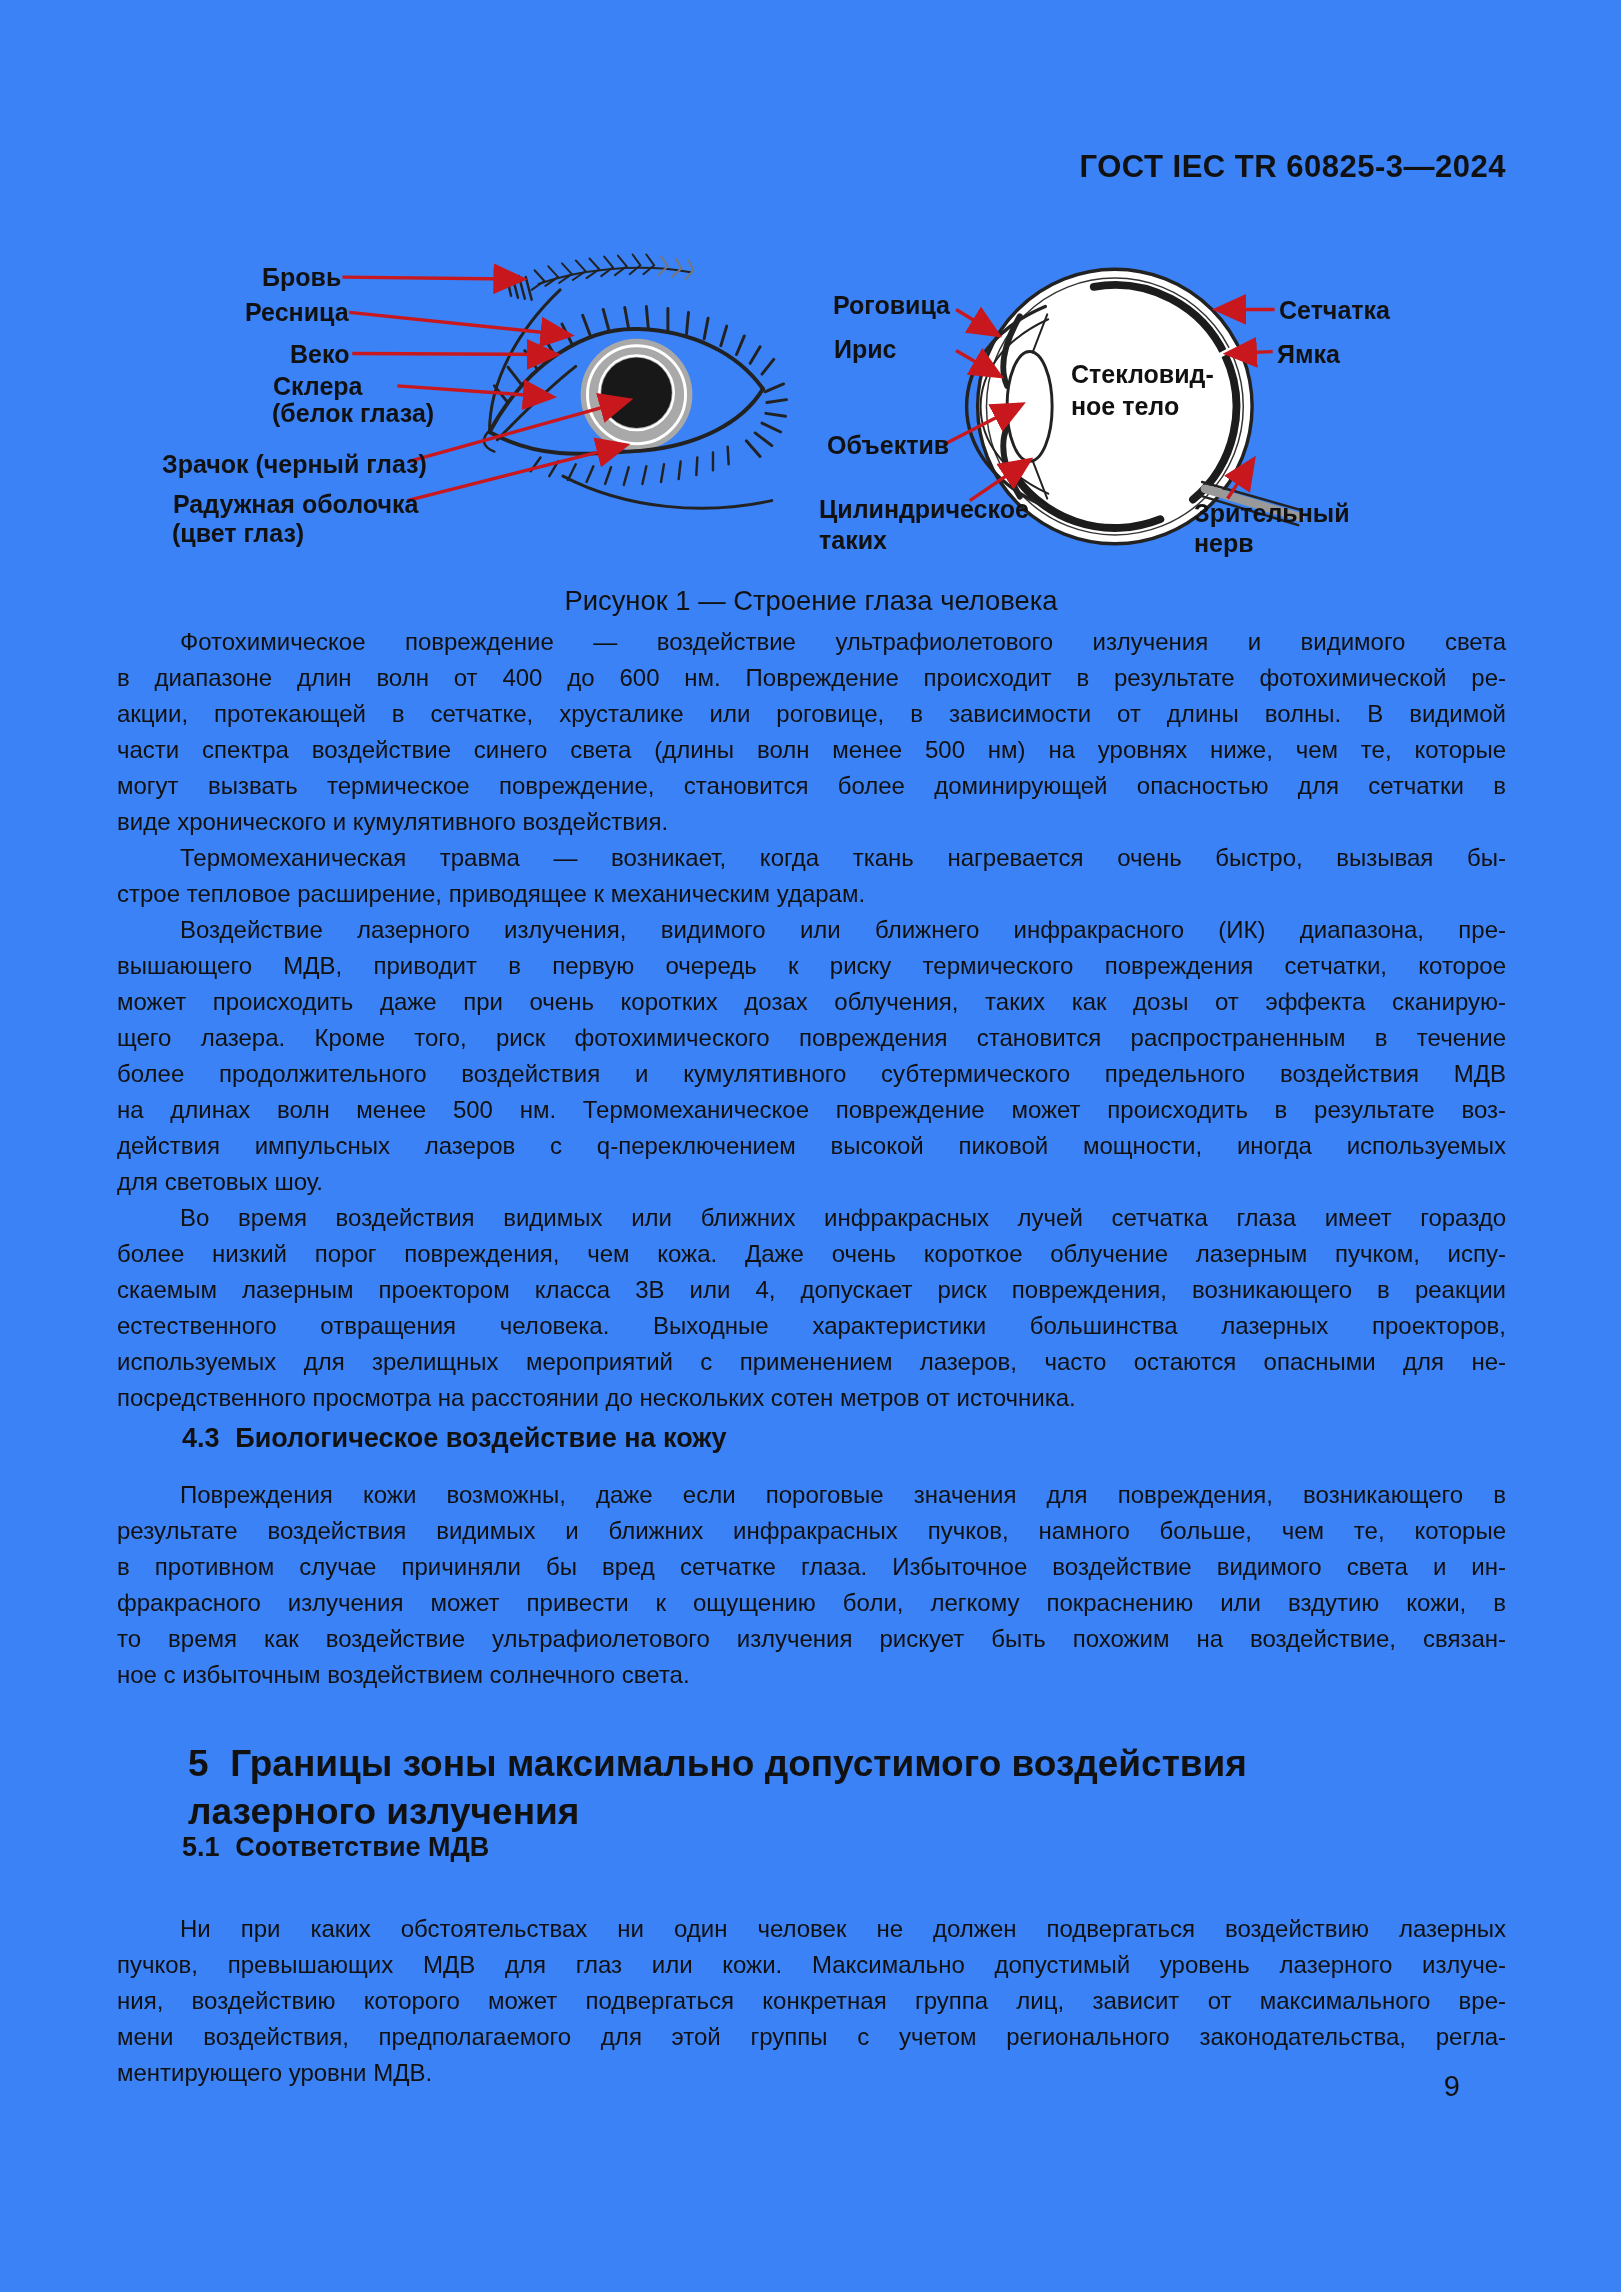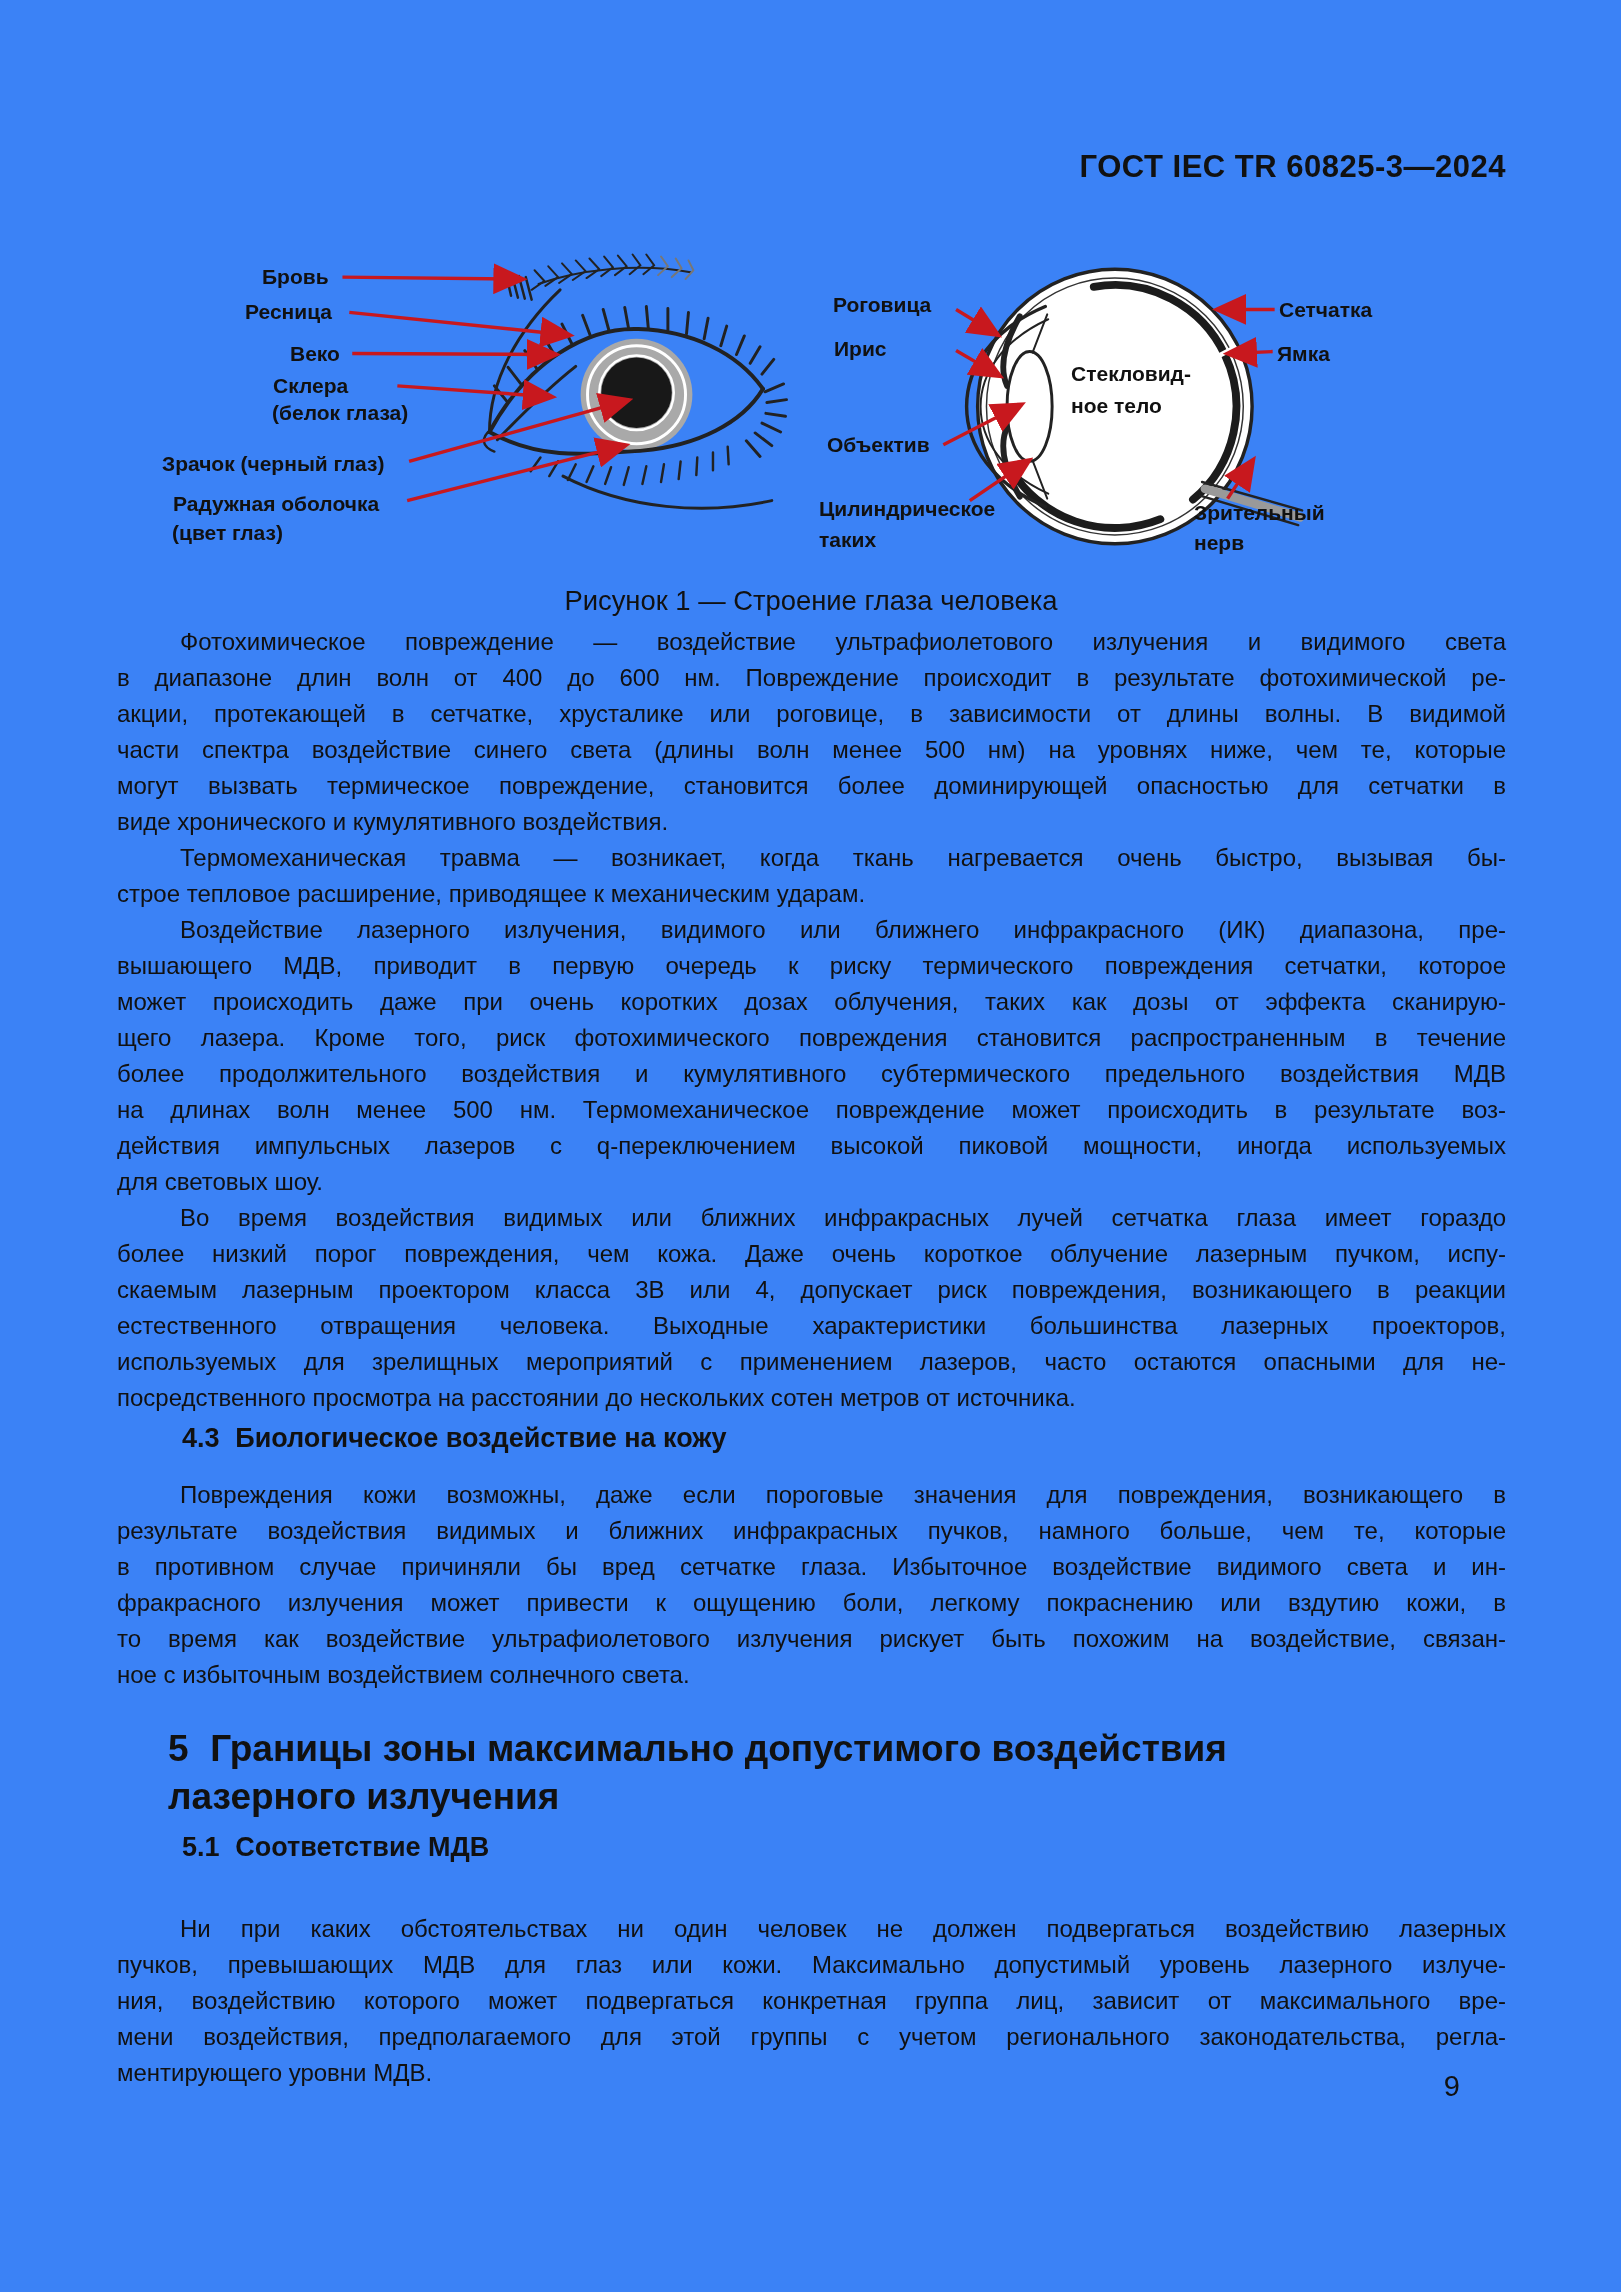--- a/index.html
+++ b/index.html
@@ -4,29 +4,29 @@
 <style>
   html,body{margin:0;padding:0;background:#777;}
   #page{
     position:relative;width:1621px;height:2293px;background:#3b82f6;
     font-family:Liberation Sans, sans-serif;color:#111;margin:0 auto;overflow:hidden;
   }
   .abs{position:absolute;}
   #doc-header{top:149px;right:115px;font-size:31px;font-weight:bold;letter-spacing:0.5px;}
   #figure{top:223px;left:117px;width:1388px;height:365px;}
   #figure svg{position:absolute;left:0;top:0;}
-  .fig-label{position:absolute;font-weight:bold;font-size:21px;line-height:28px;white-space:nowrap;color:#111;}
+  .fig-label{position:absolute;font-weight:bold;font-size:25px;line-height:28px;white-space:nowrap;color:#111;}
   #caption{top:585px;left:117px;width:1388px;text-align:center;font-size:27.4px;}
   .flow{left:117px;width:1389px;font-size:24px;line-height:36px;}
   .tline{text-align:justify;text-align-last:justify;white-space:nowrap;}
   .tline.first{text-indent:63px;}
   .tline.last{text-align-last:left;}
   .h-sub{left:182px;font-size:27px;font-weight:bold;white-space:nowrap;}
   .h-sub .num{margin-right:15.7px;}
-  #sec5{left:168px;font-size:37px;font-weight:bold;line-height:48px;white-space:nowrap;}
+  #sec5{left:188px;font-size:37px;font-weight:bold;line-height:48px;white-space:nowrap;margin-top:15px;}
   #sec5 .num{margin-right:21.6px;}
   #page-number{top:2070px;right:161px;font-size:29px;}
   #para-flow{top:624px;}
   #sec43{top:1423px;}
   #para5{top:1477px;}
   #sec5{top:1725px;}
   #sec51{top:1832px;}
   #para6{top:1887px;margin-top:24px;}
 </style>
 </head>

